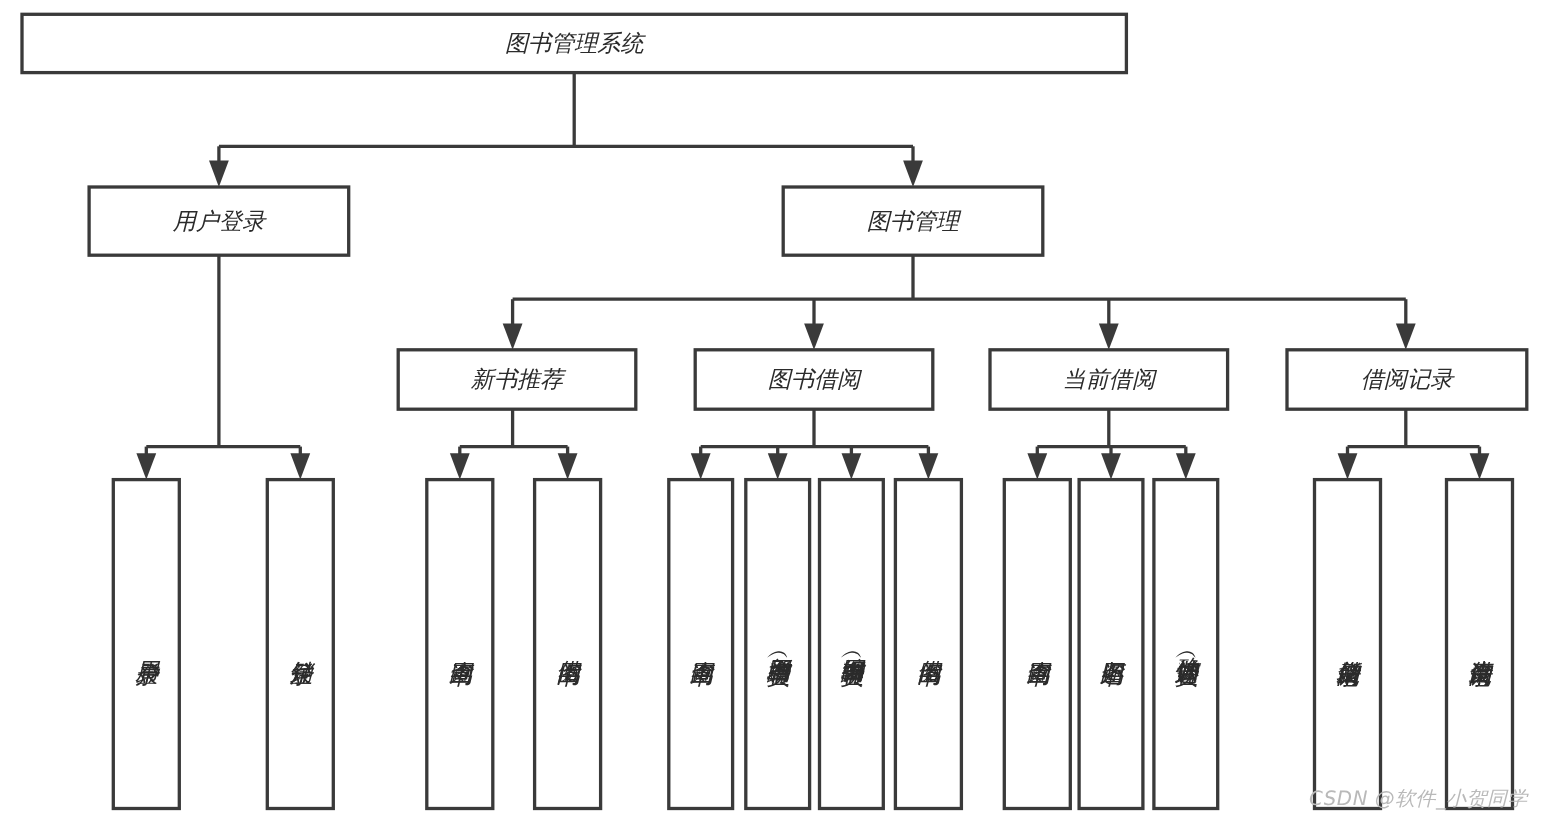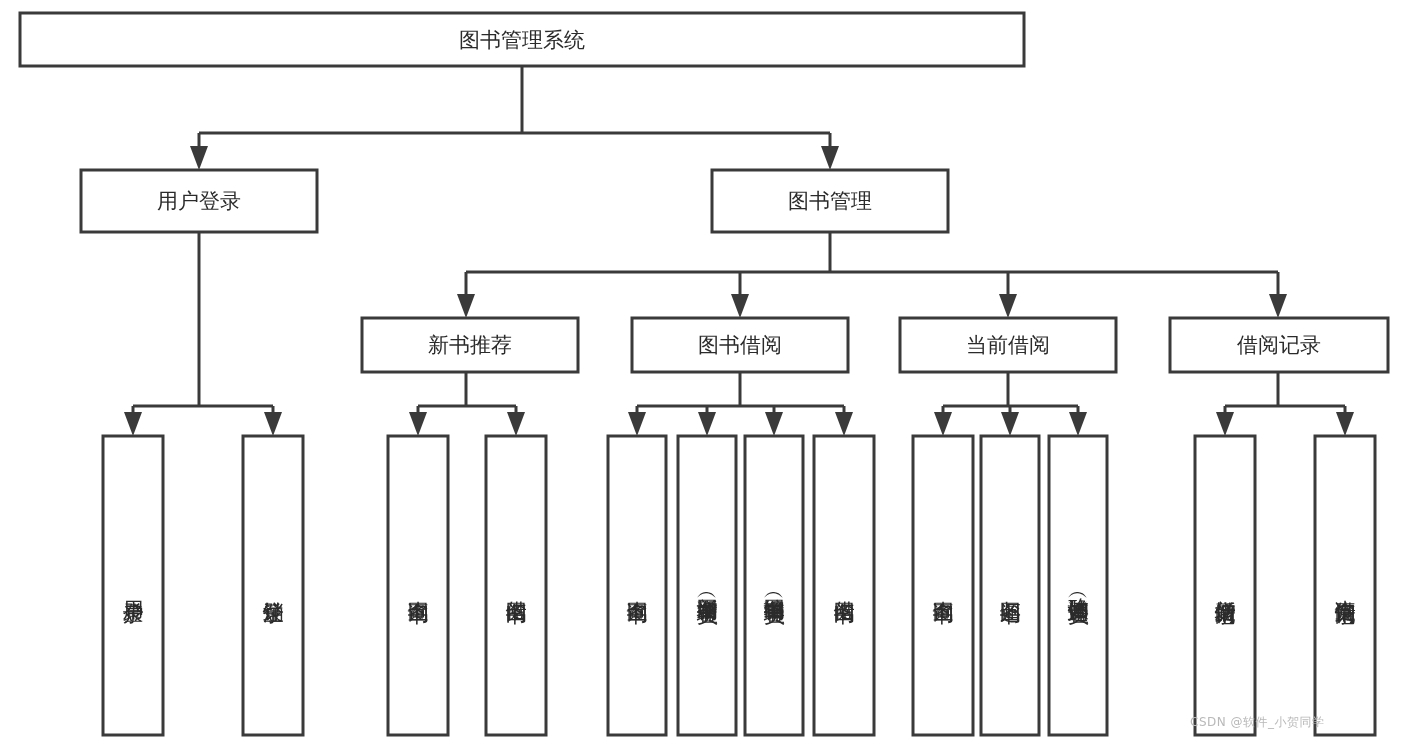--- a/index.html
+++ b/index.html
@@ -12,20 +12,21 @@
     font-family: "DejaVu Sans", "Liberation Sans", sans-serif;
     width: 1405px;
     height: 747px;
     overflow: hidden;
   }
   #diagram-root {
     position: relative;
     width: 1405px;
     height: 740px;
     background: #ffffff;
+    font-style: italic;
   }
   svg#diagram-svg {
     position: absolute;
     top: 0;
     left: 0;
     width: 1405px;
     height: 747px;
     display: block;
   }
   .node-box {
@@ -72,21 +73,21 @@
   .leaf-label-wrap {
     position: absolute;
     display: flex;
     align-items: flex-start;
     justify-content: center;
     pointer-events: none;
   }
   .watermark {
     position: absolute;
     font-family: "DejaVu Sans", "Liberation Sans", sans-serif;
-    font-size: 12px;
+    font-size: 18px;
     color: #b9b9b9;
     letter-spacing: 0.5px;
     white-space: nowrap;
   }
 </style>
 </head>
 <body>
 
 <div id="diagram-root">
 

